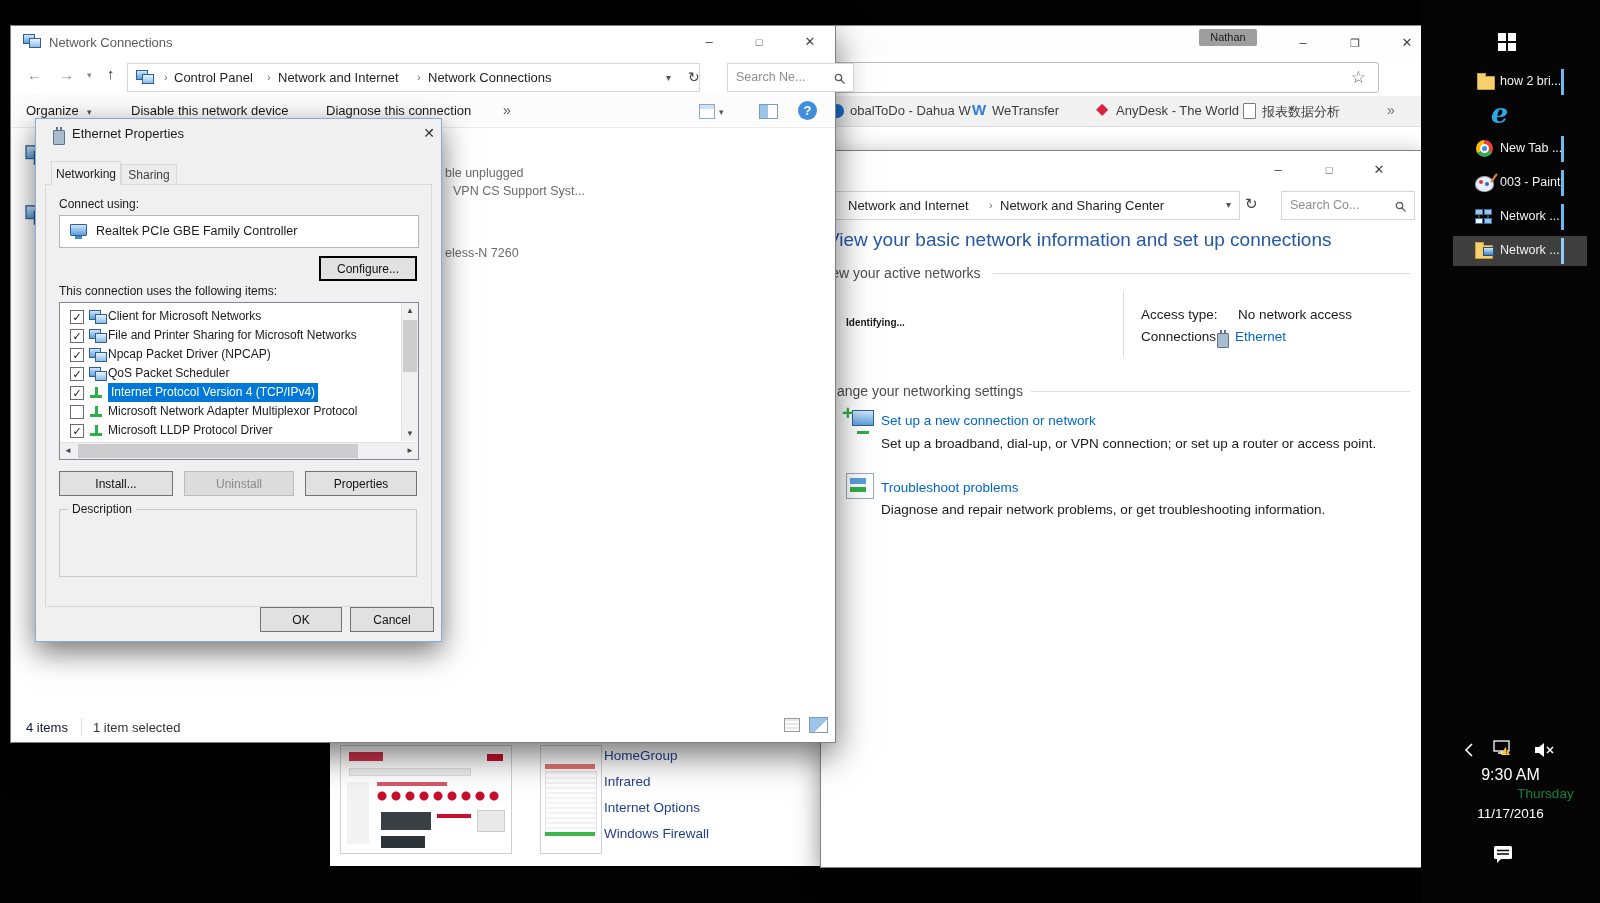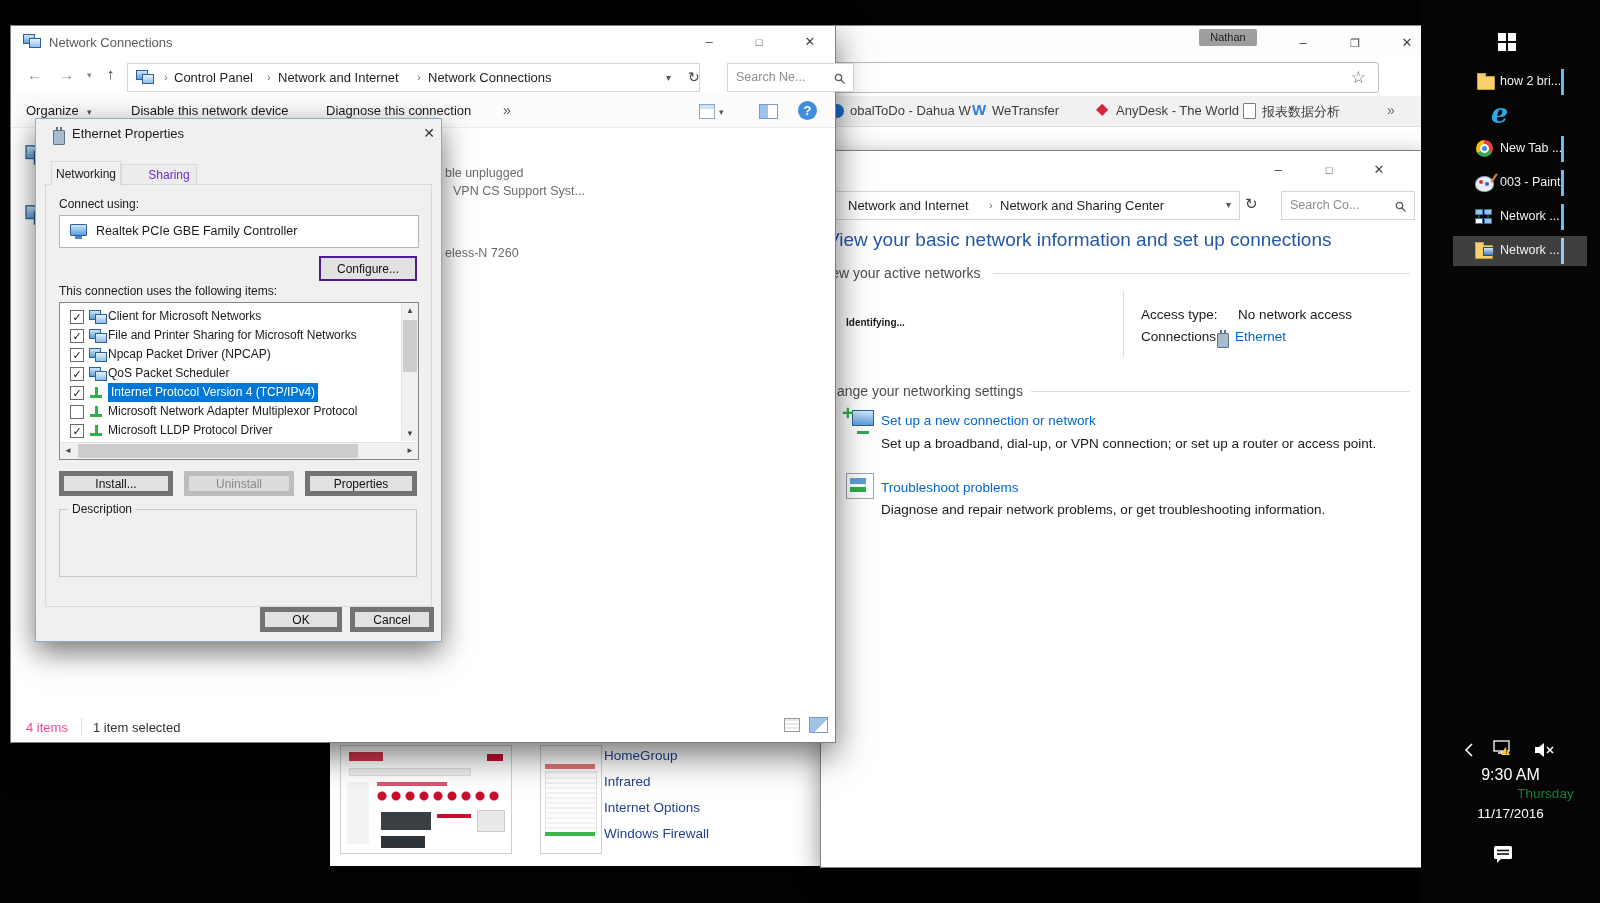--- a/index.html
+++ b/index.html
@@ -9,21 +9,21 @@
   .win{position:absolute;background:#fff;}
   .cap-btn{width:34px;height:22px;text-align:center;line-height:22px;font-size:13px;color:#444;}
   .glyph{color:#8a8a8a;font-size:15px;}
   .box{border:1px solid #d5d5d5;background:#fff;}
   .crumb{font-size:13px;color:#1f1f1f;}
   .sep{color:#6b6b6b;font-size:11px;padding:0 6px;}
   .placeholder{color:#8d8d8d;font-size:12.5px;}
   
   .dialog{position:absolute;background:#f0f0f0;border:1px solid #86aed0;
           box-shadow:0 10px 28px rgba(0,0,0,.55);}
-  .dlg-btn{position:absolute;background:#e1e1e1;border:5px solid #737373;font-size:12px;
+  .dlg-btn{position:absolute;background:#e1e1e1;border:1px solid #737373;font-size:12px;
            text-align:center;color:#111;font-family:"Liberation Sans",sans-serif;}
   .dlg-btn.disabled{background:#dcdcdc;border-color:#bdbdbd;color:#8a8a8a;}
   .checkbox{position:absolute;width:12px;height:12px;background:#fff;border:1px solid #6b6b6b;
             font-size:11px;line-height:12px;text-align:center;color:#111;}
   .lb-row{position:absolute;height:19px;font-size:12px;line-height:19px;white-space:nowrap;}
   .lb-label{position:absolute;left:48px;top:0;}
   .lb-label.selected{background:#0078d7;color:#fff;padding:0 3px;}
   
   .icon-monitor{display:inline-block;width:15px;height:10px;background:linear-gradient(#cfe6fb,#5c9fdc);
                 border:1px solid #2f5f96;border-radius:1px;position:relative;vertical-align:middle;}
@@ -228,42 +228,42 @@
         <i></i>
       </span>
     <span class="abs icon-dblmon" style="left:18px;top:182px;transform:scale(1.4);">
         <i></i>
         <i></i>
       </span>
     <div class="abs" style="left:434px;top:140px;font-size:12.5px;color:#6b6b6b;">ble unplugged</div>
     <div class="abs" style="left:442px;top:158px;font-size:12.5px;color:#6b6b6b;">VPN CS Support Syst...</div>
     <div class="abs" style="left:434px;top:220px;font-size:12.5px;color:#6b6b6b;">eless-N 7260</div>
 
-    <div class="abs" style="left:15px;top:694px;font-size:13px;color:#ec4899;">4 items</div>
+    <div class="abs" style="left:15px;top:694px;font-size:13px;color:#0f172a;">4 items</div>
     <div class="abs" style="left:70px;top:692px;width:1px;height:18px;background:#dcdcdc;"></div>
     <div class="abs" style="left:82px;top:694px;font-size:13px;color:#333;">1 item selected</div>
     <span class="abs" style="left:773px;top:692px;width:14px;height:12px;border:1px solid #9b9b9b;background:repeating-linear-gradient(#e8e8e8 0 2px,#fff 2px 4px);"></span>
     <span class="abs" style="left:798px;top:691px;width:17px;height:14px;border:1px solid #7b9cc0;background:linear-gradient(135deg,#9cc3e8 0 60%,#fff 60%);"></span>
   </div>
 
   <div class="dialog" style="left:35px;top:118px;width:405px;height:522px;">
     <span class="abs icon-plug" style="left:17px;top:9px;"></span>
     <span class="abs" style="left:36px;top:7px;font-size:13px;">Ethernet Properties</span>
     <span class="abs" style="left:381px;top:6px;width:24px;height:20px;text-align:center;font-size:14px;color:#333;">✕</span>
     
     <div class="abs" style="left:15px;top:42px;width:68px;height:24px;background:#f0f0f0;border:1px solid #d9d9d9;border-bottom:none;z-index:2;font-size:12px;text-align:center;line-height:24px;">Networking</div>
-    <div class="abs" style="left:85px;top:45px;width:54px;height:21px;background:#ececec;border:1px solid #d9d9d9;border-bottom:none;font-size:12px;text-align:center;line-height:21px;color:#6d28d9;padding-left:20px;">Sharing</div>
+    <div class="abs" style="left:85px;top:45px;width:54px;height:21px;background:#ececec;border:1px solid #d9d9d9;border-bottom:none;font-size:12px;text-align:center;line-height:21px;color:#404040;">Sharing</div>
     
     <div class="abs" style="left:9px;top:65px;width:385px;height:421px;border:1px solid #d9d9d9;background:#f0f0f0;"></div>
     <div class="abs" style="left:23px;top:78px;font-size:12px;">Connect using:</div>
     <div class="abs" style="left:23px;top:96px;width:358px;height:31px;background:#fff;border:1px solid #b6b6b6;">
       <span class="icon-monitor" style="position:absolute;left:10px;top:8px;"></span>
       <span class="abs" style="left:36px;top:8px;font-size:12.5px;">Realtek PCIe GBE Family Controller</span>
     </div>
-    <button class="dlg-btn" style="left:283px;top:137px;width:98px;height:25px;border:2px solid #4c1d95;">Configure...</button>
+    <button class="dlg-btn" style="left:283px;top:137px;width:98px;height:25px;border:2px solid #000000;">Configure...</button>
     <div class="abs" style="left:23px;top:165px;font-size:12px;">This connection uses the following items:</div>
     
     <div class="abs" style="left:23px;top:183px;width:358px;height:156px;background:#fff;border:1px solid #828790;">
       <div class="lb-row" style="left:0;top:4px;">
         <span class="checkbox" style="left:10px;top:3px;">✓</span>
         <span class="icon-dblmon" style="left:29px;top:3px;">
             <i></i>
             <i></i>
           </span>
         <span class="lb-label">Client for Microsoft Networks</span>

